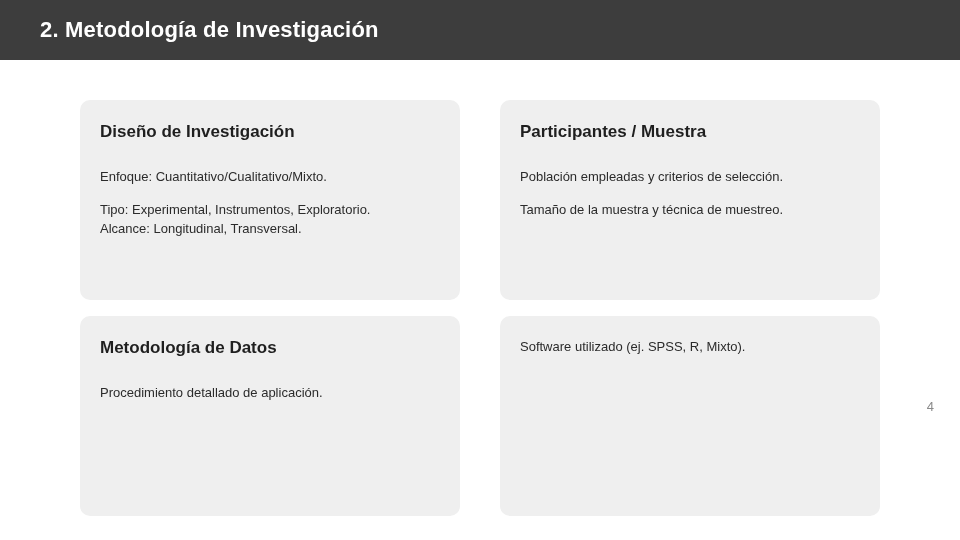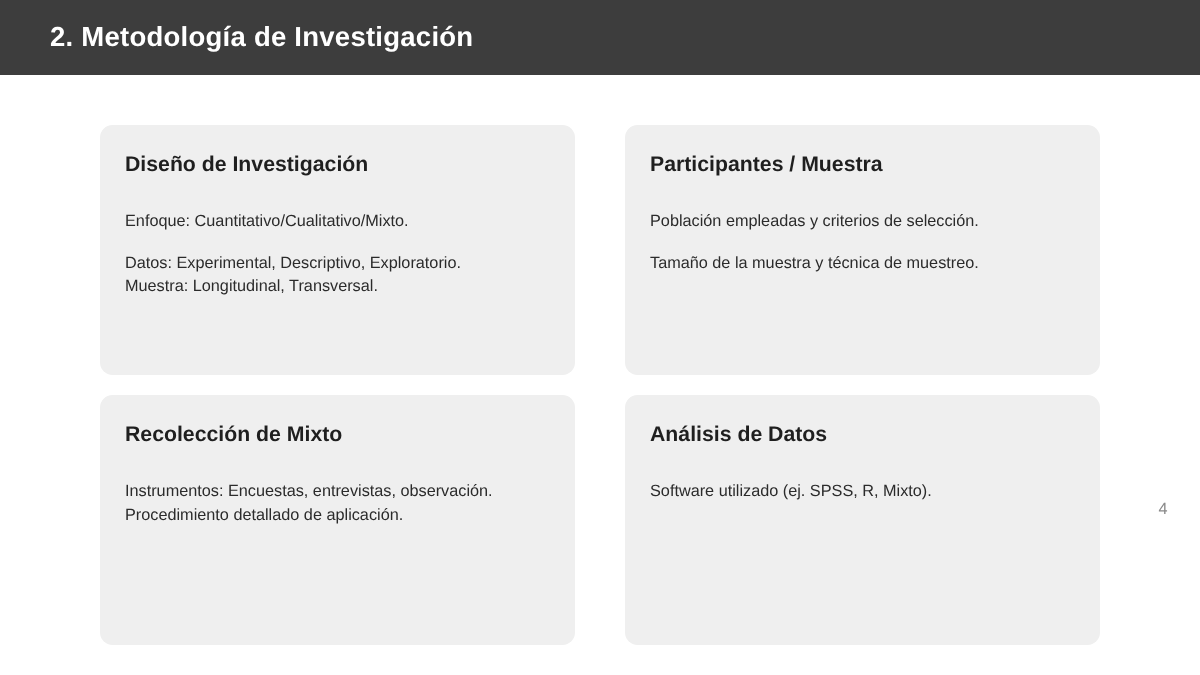--- a/index.html
+++ b/index.html
@@ -92,43 +92,41 @@
   <div class="header-bar">
     <div class="slide-title">2. Metodología de Investigación</div>
   </div>
 
   <div class="cards-area">
 
     <div class="card">
       <div class="card-title">Diseño de Investigación</div>
       <div class="card-body">
         <p>Enfoque: Cuantitativo/Cualitativo/Mixto.</p>
-        <p class="tight">Datos: Experimental, Descriptivo, Exploratorio.</p>
-        <p>Muestra: Longitudinal, Transversal.</p>
+        <p class="tight">Tipo: Experimental, Instrumentos, Exploratorio.</p>
+        <p>Alcance: Longitudinal, Transversal.</p>
       </div>
     </div>
 
     <div class="card">
       <div class="card-title">Participantes / Muestra</div>
       <div class="card-body">
         <p>Población empleadas y criterios de selección.</p>
         <p>Tamaño de la muestra y técnica de muestreo.</p>
       </div>
     </div>
 
     <div class="card">
-      <div class="card-title">Recolección de Mixto</div>
+      <div class="card-title">Metodología de Datos</div>
       <div class="card-body">
-        <p class="tight">Instrumentos: Encuestas, entrevistas, observación.</p>
         <p>Procedimiento detallado de aplicación.</p>
       </div>
     </div>
 
     <div class="card">
-      <div class="card-title">Análisis de Datos</div>
       <div class="card-body">
         <p>Software utilizado (ej. SPSS, R, Mixto).</p>
       </div>
     </div>
 
   </div>
 
   <div class="page-number">4</div>
 
 </div>

